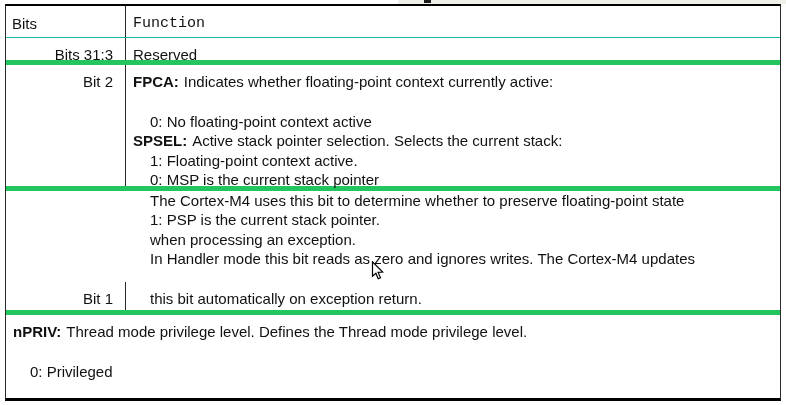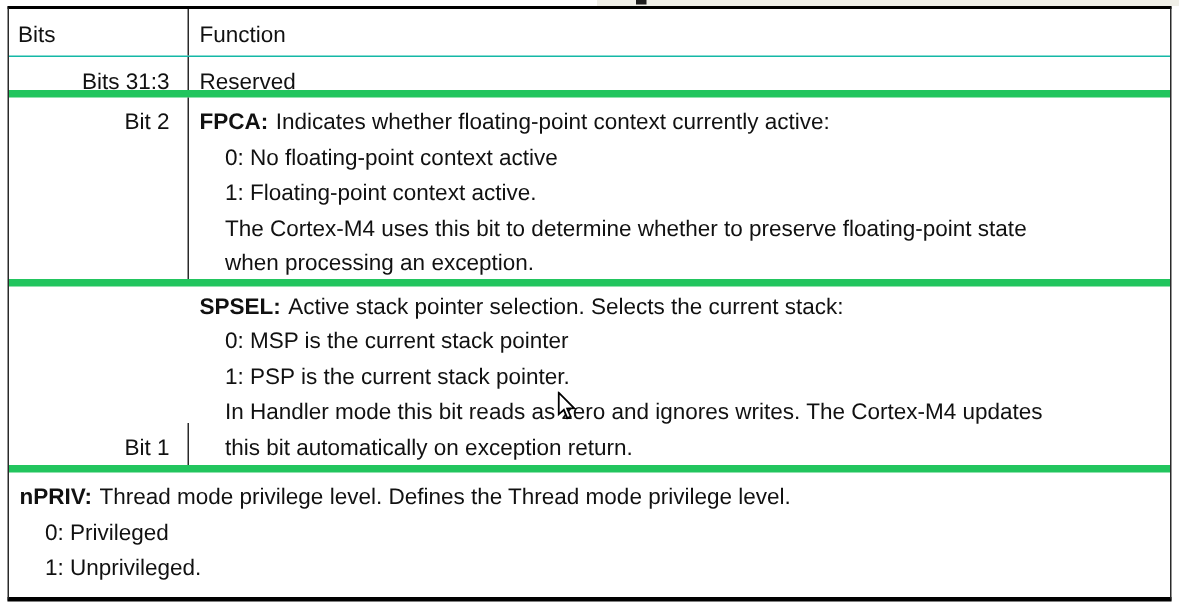--- a/index.html
+++ b/index.html
@@ -43,23 +43,23 @@
     padding: 5px 12px 0 6px;
     text-align: right;
     line-height: 23.5px;
   }
   .t-row.header .cell-bits { text-align: left; padding-top: 6px; }
   .cell-fn {
     flex: 1 1 auto;
     padding: 5px 8px 0 7px;
     line-height: 23.5px;
   }
-  .t-row.header .cell-fn { padding-top: 6px; }
+  .t-row.header .cell-fn { padding-top: 6px; font-family: Liberation Mono, monospace; }
   .fn-line { line-height: 23.5px; white-space: nowrap; }
-  .fn-line.indent { margin-left: 17px; }
+  .fn-line.indent { margin-left: 17px; margin-top: 16px; }
   .term { font-weight: bold; margin-right: 5px; margin-top: 20px; }
   .term:empty { margin-right: 0; }
   .mouse-cursor {
     position: absolute; left: 371px; top: 261px;
     width: 13px; height: 20px; z-index: 10;
     pointer-events: none;
   }
 </style>
 </head>
 <body>

